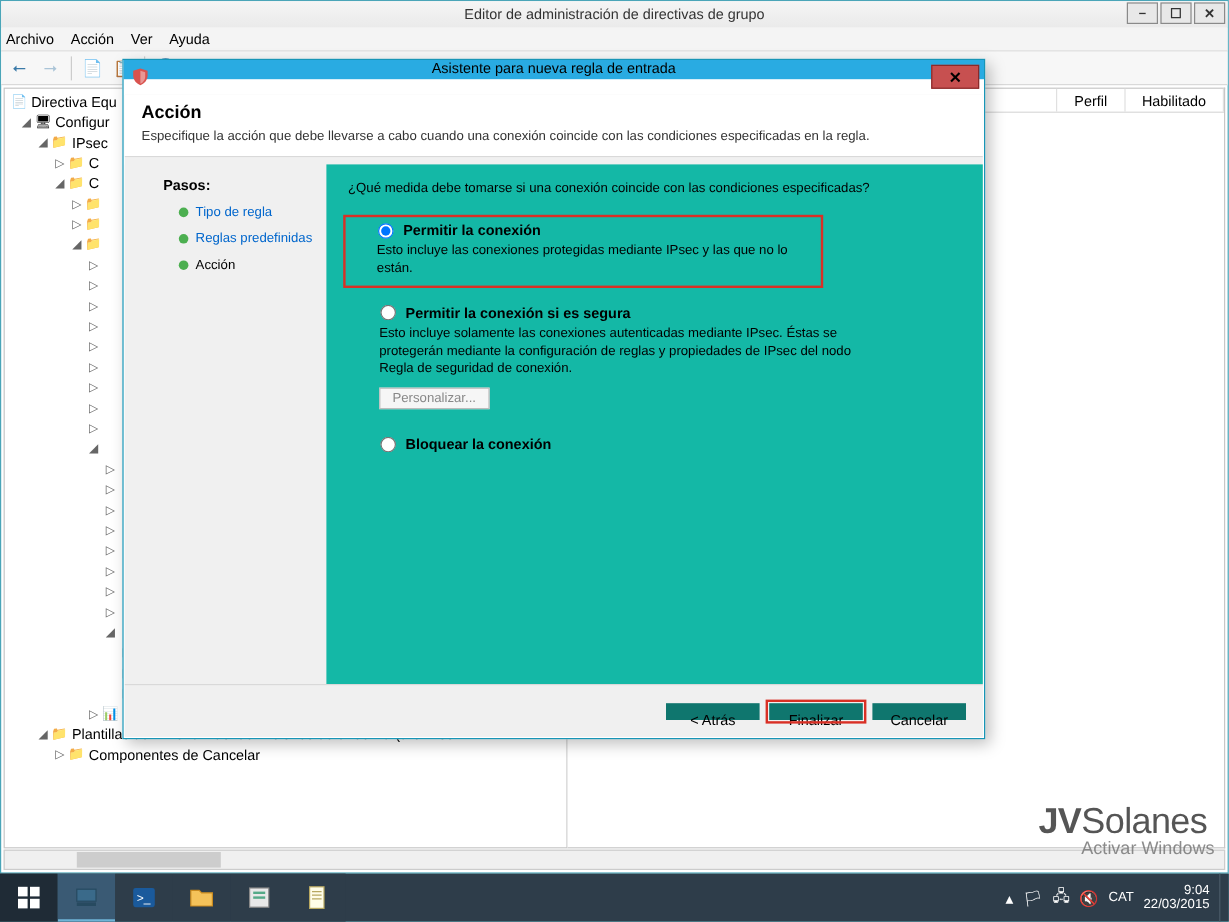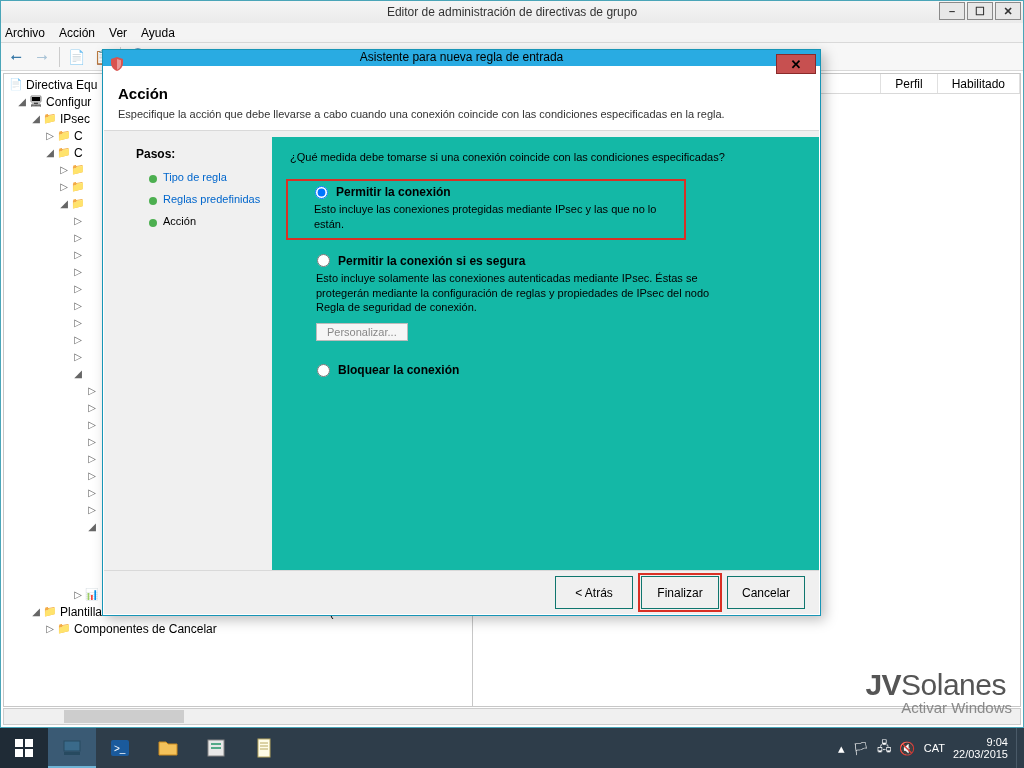--- a/index.html
+++ b/index.html
@@ -38,37 +38,37 @@
 .wizard-titlebar { height: 16px; background: #29abe2; display: flex; align-items: flex-start; justify-content: center; position: relative; color: #000; font-size: 12px; }
 .wizard-titlebar .wicon { position: absolute; left: 6px; top: 6px; width: 16px; height: 16px; }
 .wizard-titlebar .close { position: absolute; right: 4px; top: 4px; width: 40px; height: 20px; background: #c75050; color: #000; display: flex; align-items: center; justify-content: center; font-weight: bold; font-size: 13px; cursor: pointer; border: 1px solid #8a2a2a; }
 .wizard-content { position: absolute; left: 1px; right: 1px; top: 29px; bottom: 1px; background: #f0f0f0; }
 .wizard-header { padding: 6px 0 10px 14px; background: #fff; border-bottom: 1px solid #d9d9d9; }
 .wizard-header h1 { font-size: 15px; font-weight: bold; color: #000; margin-bottom: 6px; }
 .wizard-header p { font-size: 11px; color: #333; }
 .wizard-body { display: flex; position: absolute; top: 58px; left: 0; right: 0; bottom: 44px; }
 .wizard-steps { width: 168px; background: #f0f0f0; padding: 10px 10px 0 12px; font-size: 11px; }
 .wizard-steps .steps-title { font-weight: bold; margin-bottom: 10px; font-size: 12px; padding-left: 20px; }
-.wizard-steps .step { display: flex; align-items: flex-end; gap: 6px; margin-bottom: 10px; cursor: pointer; padding-left: 33px; }
+.wizard-steps .step { display: flex; align-items: center; gap: 6px; margin-bottom: 10px; cursor: pointer; padding-left: 33px; }
 .wizard-steps .step .dot { width: 8px; height: 8px; border-radius: 50%; background: #4caf50; }
 .wizard-steps .step .lbl { color: #0066cc; }
 .wizard-steps .step.done .lbl { color: #0066cc; }
 .wizard-steps .step.current .lbl { color: #000; }
 .wizard-main { flex: 1; background: #14b8a6; padding: 14px 18px 0 18px; font-size: 11px; color: #000; }
 .wizard-main .prompt { margin-bottom: 22px; }
 .radio-group { }
 .radio-item { margin-bottom: 22px; padding-left: 4px; }
 .radio-item.highlight { border: 2px solid #d93025; padding: 4px 8px 6px 4px; margin-bottom: 14px; margin-top: -6px; margin-left: -4px; margin-right: 0; width: 400px; }
 .radio-row { display: flex; align-items: center; gap: 8px; margin-left: 23px; }
 .radio-row input[type=radio] { width: 13px; height: 13px; }
 .radio-row .rlabel { font-weight: bold; font-size: 12px; }
 .radio-desc { margin-left: 22px; margin-top: 3px; color: #000; font-size: 11px; max-width: 400px; line-height: 1.35; }
 .custom-btn { margin-left: 22px; margin-top: 8px; padding: 2px 10px; font-size: 11px; color: #888; background: #f6f6f6; border: 1px solid #bcbcbc; }
 .wizard-footer { position: absolute; left: 0; right: 0; bottom: 0; height: 44px; border-top: 1px solid #d9d9d9; display: flex; align-items: center; justify-content: flex-end; gap: 8px; padding-right: 14px; background: #f0f0f0; }
-.wizard-footer button { min-width: 78px; height: 33px; font-size: 12px; background: #f0f0f0; border: 1px solid #0f766e; cursor: pointer; }
+.wizard-footer button { min-width: 78px; height: 14px; font-size: 12px; background: #f0f0f0; border: 7px solid #0f766e; cursor: pointer; }
 .wizard-footer button.primary-hl { outline: 2px solid #d93025; outline-offset: 1px; }
 
 
 .watermark-activate { position: absolute; right: 12px; bottom: 52px; font-size: 15px; color: rgba(120,120,120,0.85); z-index: 40; }
 .watermark-logo { position: absolute; right: 18px; bottom: 66px; font-size: 30px; color: #555; font-weight: 400; letter-spacing: -0.5px; z-index: 60; font-family: "Segoe UI", sans-serif; }
 .watermark-logo .jv { font-weight: 600; }
 
 
 .taskbar { position: absolute; left: 0; bottom: 0; width: 1024px; height: 40px; background: #2e3d4a; display: flex; align-items: stretch; z-index: 100; }
 .taskbar .tbtn { width: 48px; display: flex; align-items: center; justify-content: center; color: #fff; font-size: 18px; cursor: pointer; }

